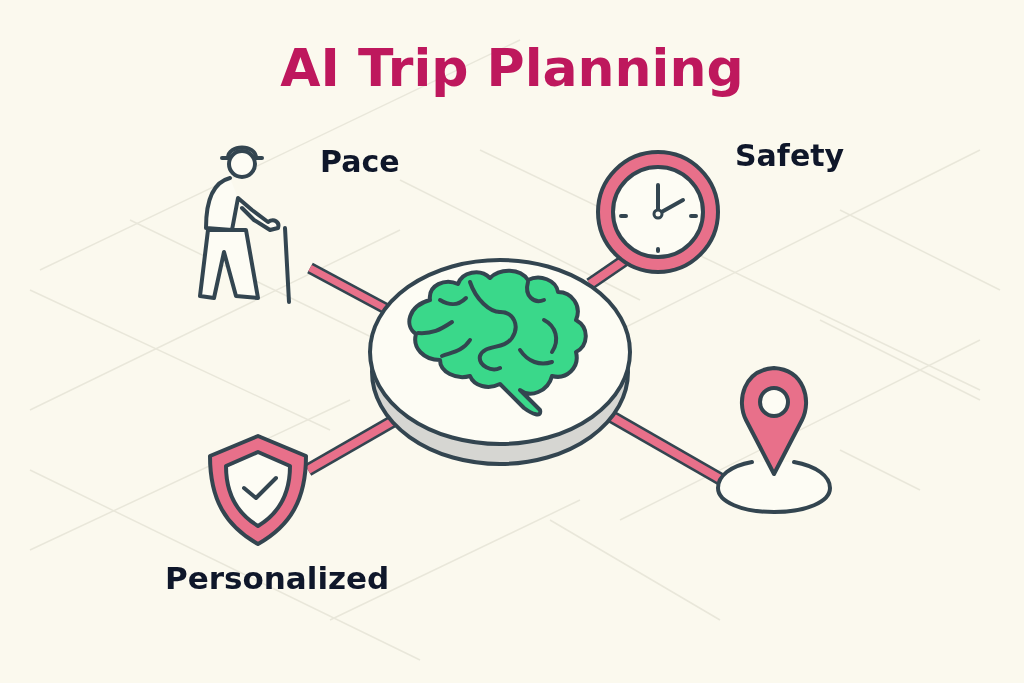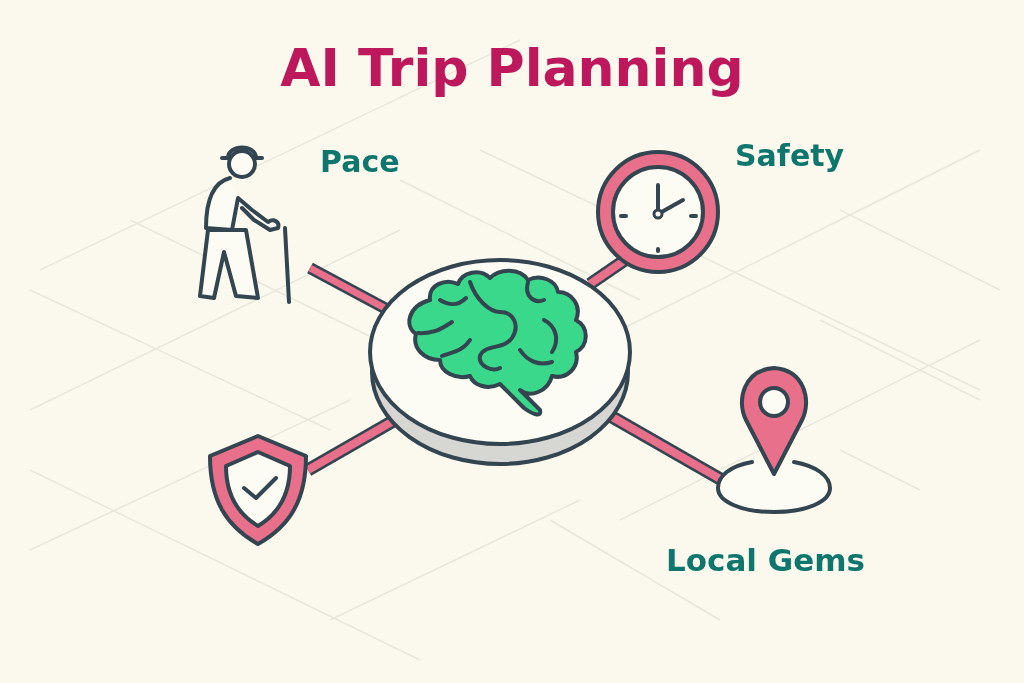--- a/index.html
+++ b/index.html
@@ -9,21 +9,21 @@
     font-family: "DejaVu Sans", "Liberation Sans", sans-serif;
     position: relative;
   }
   #stage { position: absolute; left: 0; top: 0; width: 1024px; height: 683px; }
   .title {
     position: absolute; left: 0; top: 38px; width: 1024px;
     text-align: center; font-size: 52px; font-weight: bold;
     color: #be185d; letter-spacing: 0px;
   }
   .label {
-    position: absolute; font-weight: bold; color: #0f766e; white-space: nowrap;
+    position: absolute; font-weight: bold; color: #0f172a; white-space: nowrap;
   }
   .lbl-pace { left: 320px; top: 144px; font-size: 30px; }
   .lbl-safety { left: 735px; top: 138px; font-size: 30px; }
   .lbl-personalized { left: 165px; top: 560px; font-size: 31px; }
   .lbl-gems { left: 666px; top: 542px; font-size: 31px; }
 </style>
 </head>
 <body>
 
 <div id="stage">
@@ -110,14 +110,14 @@
     <g stroke="#334550" stroke-width="4" stroke-linejoin="round" stroke-linecap="round">
       <path fill="#fdfcf4" d="M752 462 C730 466 718 476 718 488 C718 502 742 512 774 512 C806 512 830 502 830 488 C830 476 816 466 794 462"></path>
       <path fill="#e8708a" d="M774 474 L746 420 C736 400 744 370 774 368 C804 370 812 400 802 420 Z"></path>
       <circle cx="774" cy="402" r="14" fill="#fdfcf4"></circle>
     </g>
   </svg>
 
   <div class="title">AI Trip Planning</div>
   <div class="label lbl-pace">Pace</div>
   <div class="label lbl-safety">Safety</div>
-  <div class="label lbl-gems">Local Gems</div>
+  <div class="label lbl-personalized">Personalized</div>
 </div>
 
 </body></html>

